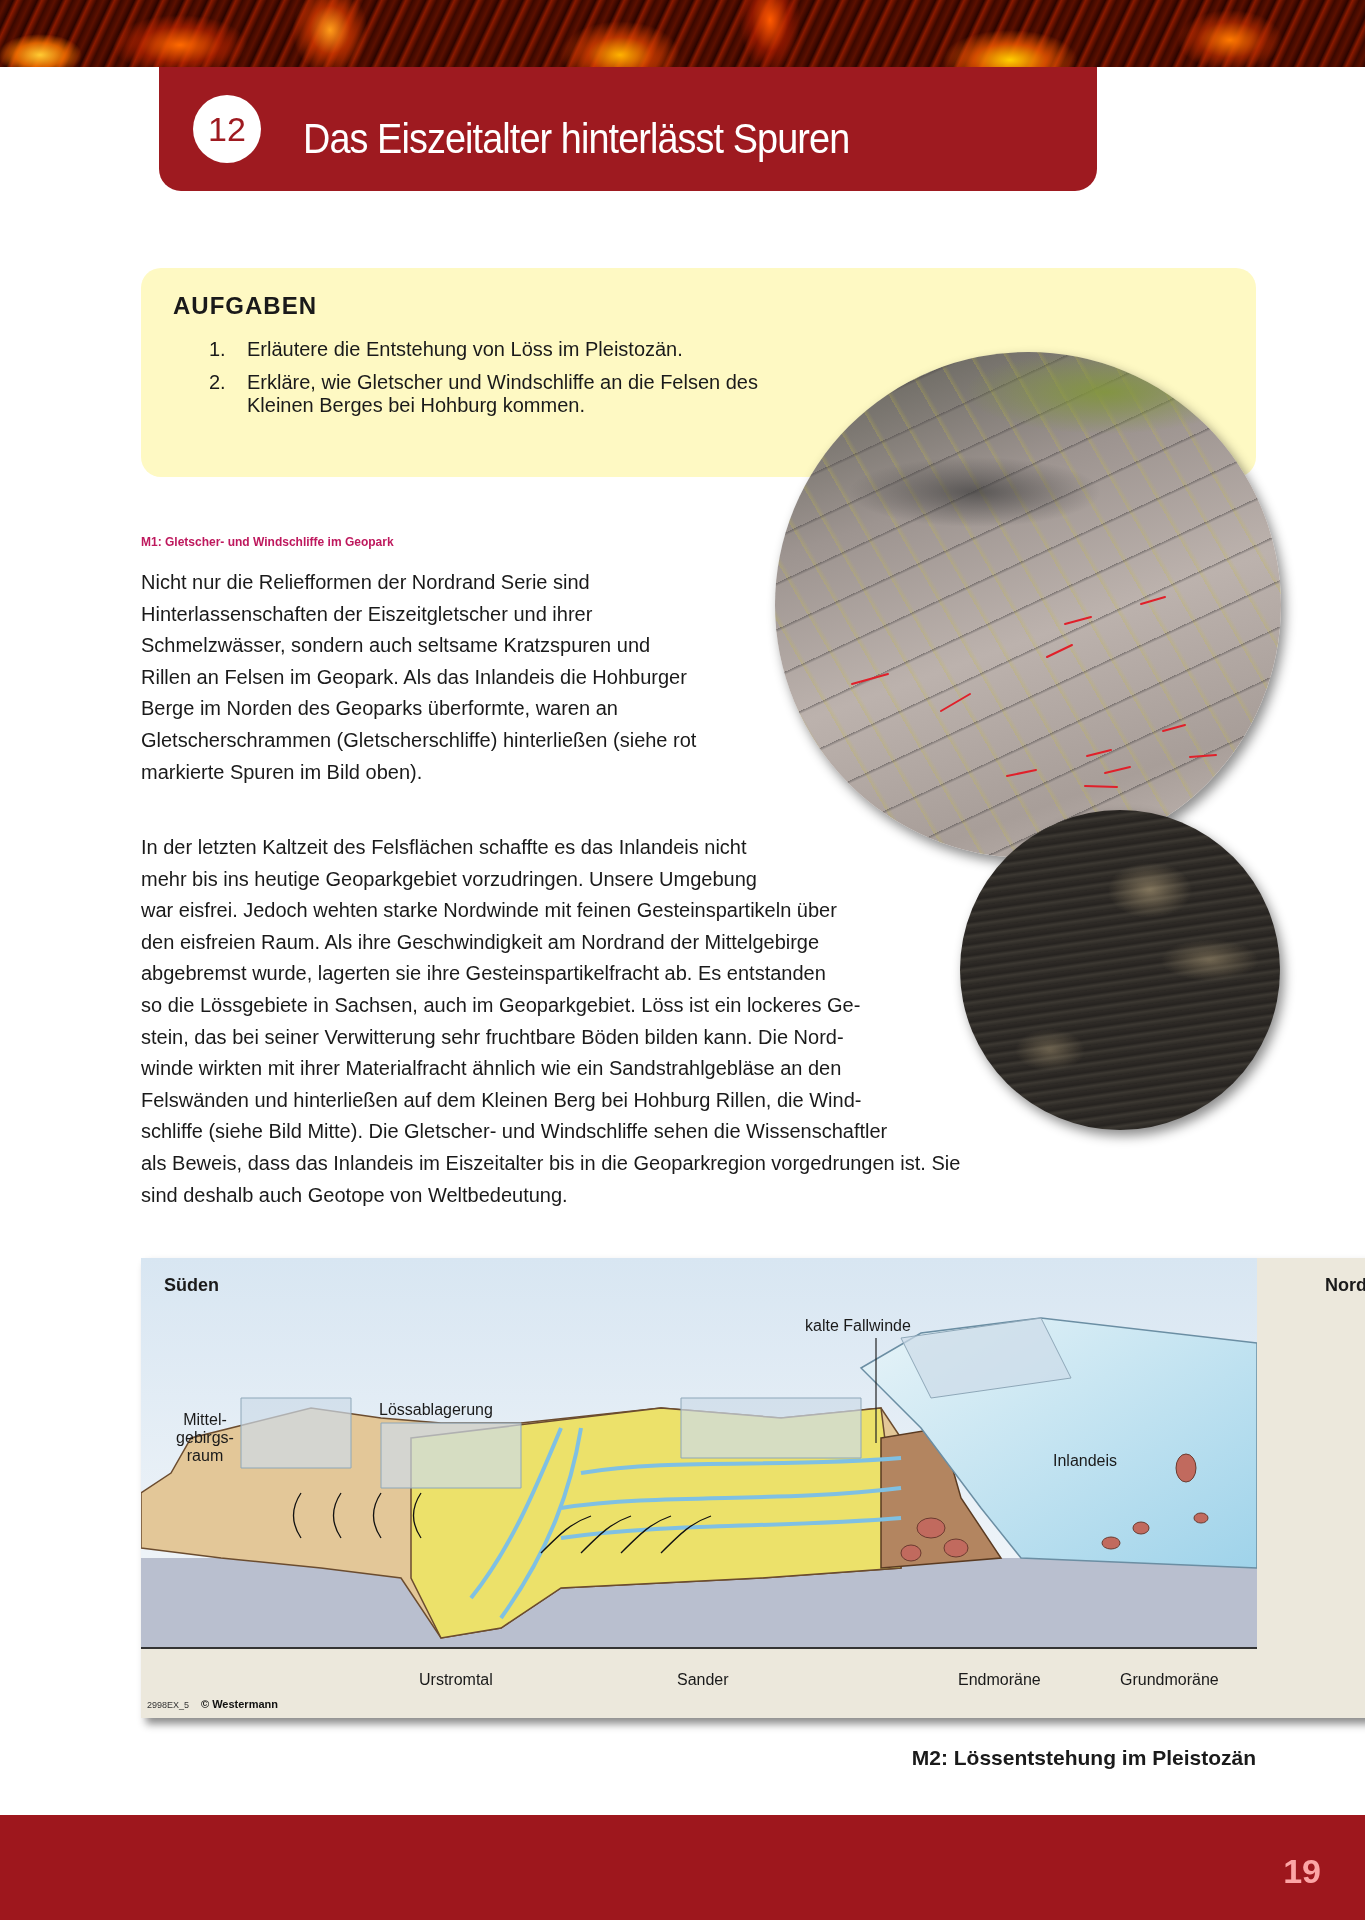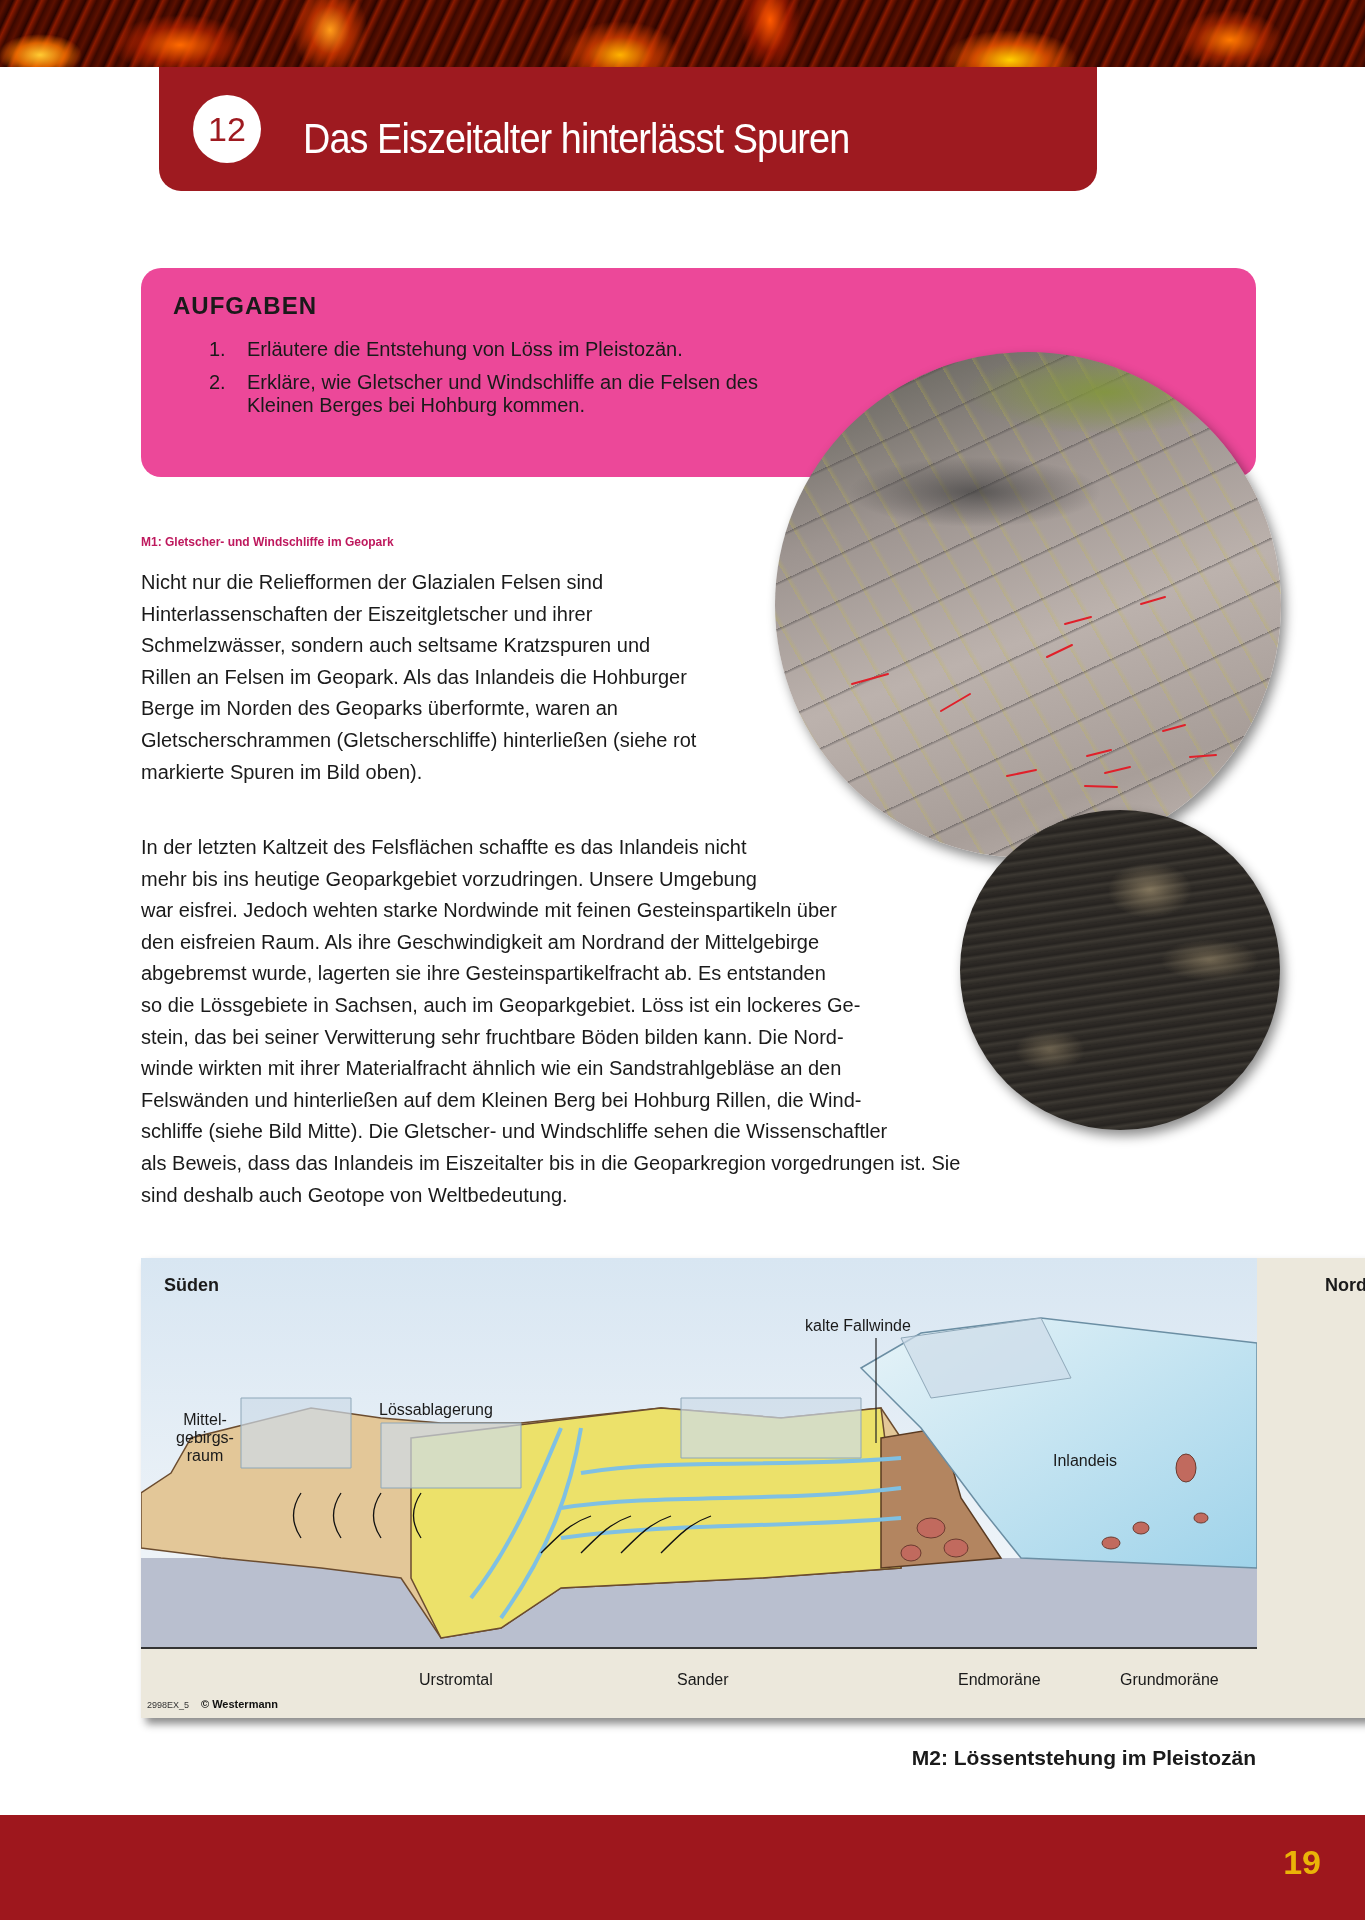--- a/index.html
+++ b/index.html
@@ -34,21 +34,21 @@
   }
   .page-title {
     position: absolute; left: 144px; top: 48px;
     color: #ffffff; font-size: 42px; letter-spacing: -1px;
     font-family: "Liberation Sans Narrow", "Liberation Sans", sans-serif;
     transform: scaleX(0.9); transform-origin: left center;
     white-space: nowrap;
   }
   .tasks-box {
     position: absolute; left: 141px; top: 268px; width: 1115px; height: 209px;
-    background: #ec4899; border-radius: 20px;
+    background: #fef9c3; border-radius: 20px;
   }
   .tasks-heading {
     position: absolute; left: 32px; top: 24px;
     font-size: 24px; font-weight: bold; letter-spacing: 1px; color: #1a1a1a;
   }
   .task-list { position: absolute; left: 68px; top: 70px; width: 620px; margin: 0; padding: 0; list-style: none; }
   .task-item { display: flex; font-size: 20px; line-height: 23px; margin-bottom: 10px; }
   .task-num { width: 38px; flex: none; }
   .task-text { flex: 1; }
   .photo {
@@ -108,22 +108,22 @@
   .credit { position: absolute; left: 60px; top: 440px; font-size: 11px; font-weight: bold; color: #111; }
   .m2-caption {
     position: absolute; right: 109px; top: 1746px;
     font-size: 21px; font-weight: bold; color: #1a1a1a;
   }
   .footer {
     position: absolute; left: 0; top: 1815px; width: 1365px; height: 105px;
     background: #9e171d;
   }
   .page-number {
-    position: absolute; right: 44px; top: 28px;
-    color: #eab308; font-size: 34px; font-weight: bold;
+    position: absolute; right: 44px; top: 37px;
+    color: #fca5a5; font-size: 34px; font-weight: bold;
   }
 </style>
 </head>
 <body>
 
 <div class="lava"></div>
 
 <div class="title-banner">
   <div class="chapter-badge">12</div>
   <div class="page-title">Das Eiszeitalter hinterlässt Spuren</div>
@@ -164,21 +164,21 @@
       <line x1="415" y1="405" x2="441" y2="403"></line>
     </g>
   </svg>
 </div>
 
 <div class="photo photo-wind"></div>
 
 <h2 class="m1-heading">M1: Gletscher- und Windschliffe im Geopark</h2>
 
 <p class="body-text para1">
-  <span class="line">Nicht nur die Reliefformen der Glazialen Felsen sind</span>
+  <span class="line">Nicht nur die Reliefformen der Nordrand Serie sind</span>
   <span class="line">Hinterlassenschaften der Eiszeitgletscher und ihrer</span>
   <span class="line">Schmelzwässer, sondern auch seltsame Kratzspuren und</span>
   <span class="line">Rillen an Felsen im Geopark. Als das Inlandeis die Hohburger</span>
   <span class="line">Berge im Norden des Geoparks überformte, waren an</span>
   <span class="line">Gletscherschrammen (Gletscherschliffe) hinterließen (siehe rot</span>
   <span class="line">markierte Spuren im Bild oben).</span>
 </p>
 
 <p class="body-text para2">
   <span class="line">In der letzten Kaltzeit des Felsflächen schaffte es das Inlandeis nicht</span>

